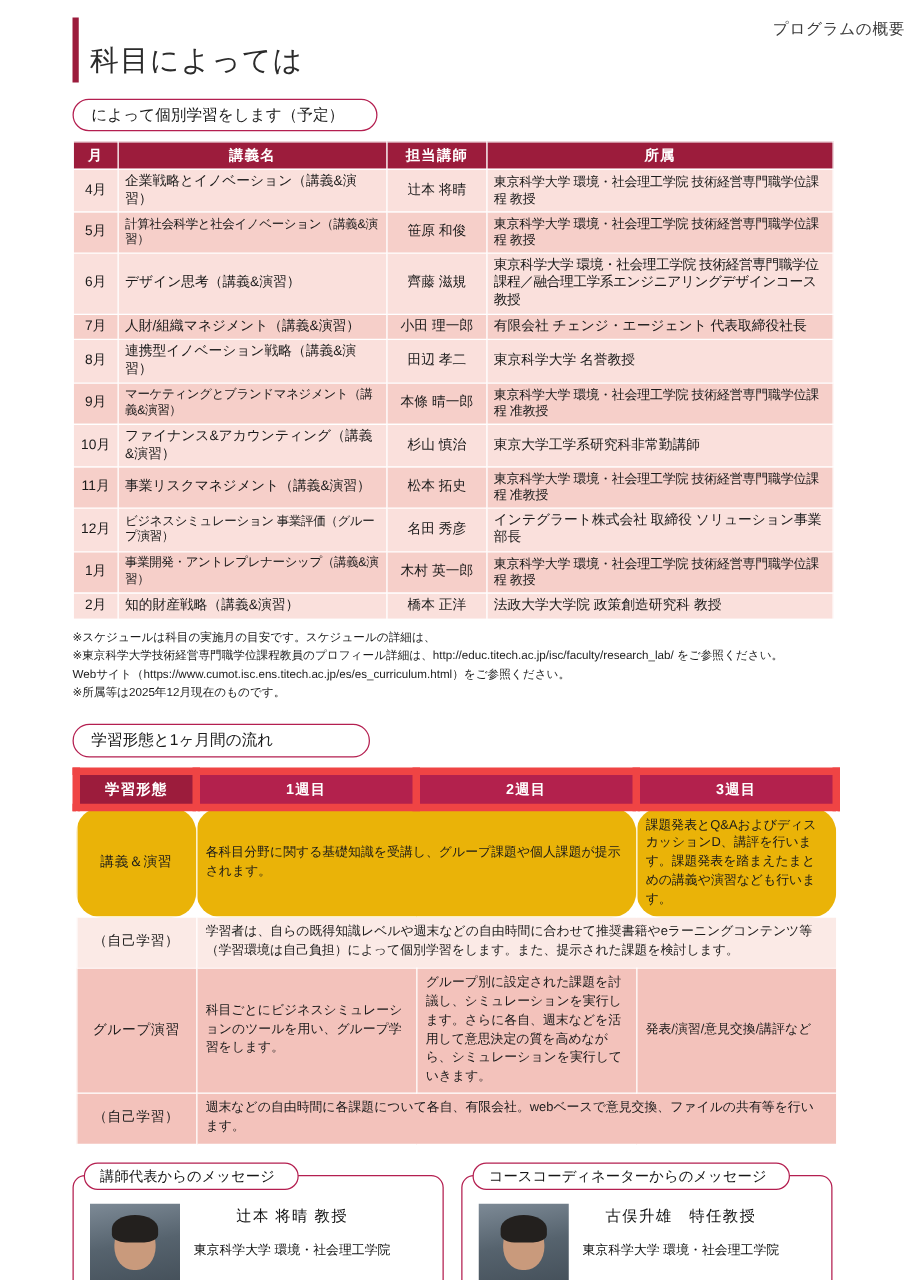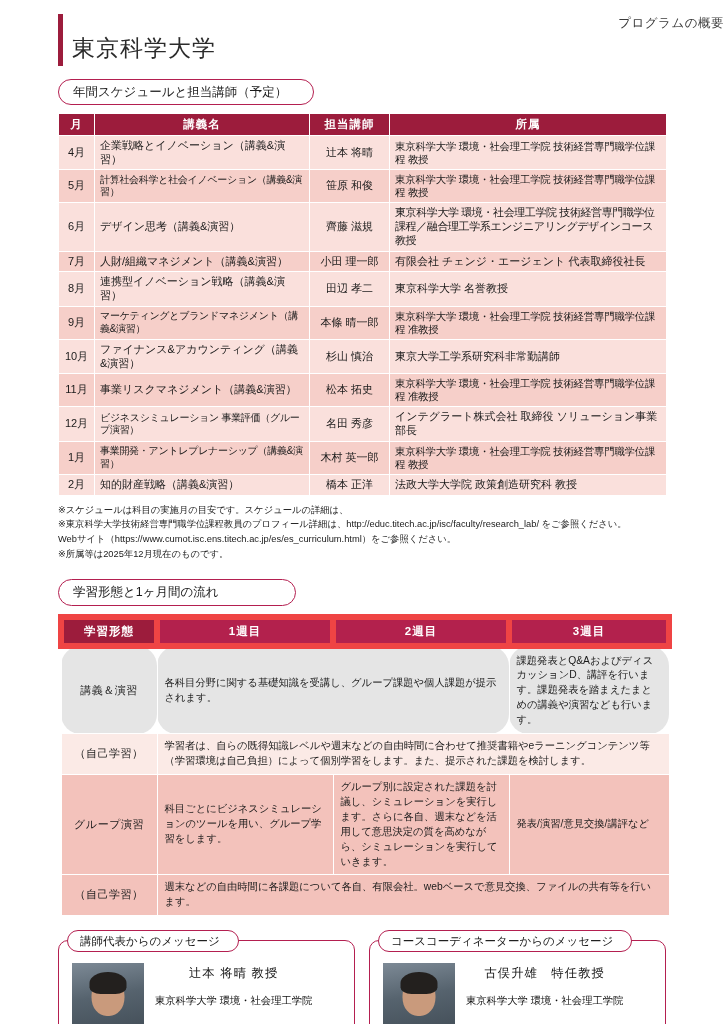--- a/index.html
+++ b/index.html
@@ -80,21 +80,21 @@
   table.learn th {
     background: #b3214d; color: #fff; font-weight: bold; font-size: 11.5px;
     padding: 4px 2px; border: 6px solid #ef4444; letter-spacing: 1px;
   }
   table.learn th.h0 { background: #9c1c3c; width: 96px; }
   table.learn td {
     border: 1px solid #ffffff; padding: 5px 7px; vertical-align: middle;
     line-height: 1.45;
   }
   td.mode { text-align: center; font-size: 11px; letter-spacing: .5px; }
-  tr.r-lec td { background: #e5e5e5; border-radius: 20px; }
+  tr.r-lec td { background: #eab308; border-radius: 20px; }
   tr.r-self td { background: #fbeae6; }
   tr.r-grp td { background: #f3c2bb; }
 
   
   .panels { display: flex; gap: 14px; margin: 24px 58px 0 58px; }
   .panel {
     width: 297px; position: relative;
     border: 1.4px solid #b41f50; border-radius: 10px;
     padding: 22px 13px 14px 13px; background: #fff;
   }
@@ -126,26 +126,26 @@
 </style>
 </head>
 <body>
 
 <div class="page">
 
   <div class="page-header">
     <div class="header-bar"></div>
     <div class="header-texts">
       <div class="kicker">プログラムの概要</div>
-      <div class="title-main">東京科学大学</div>
+      <div class="title-main">科目によっては</div>
     </div>
   </div>
 
   <div class="sect sect-sched">
-    <div class="pill">年間スケジュールと担当講師（予定）</div>
+    <div class="pill">によって個別学習をします（予定）</div>
 
     <table class="sched">
       <thead>
         <tr>
           <th class="c-month">月</th>
           <th class="c-lecture">講義名</th>
           <th class="c-teacher">担当講師</th>
           <th class="c-affil">所属</th>
         </tr>
       </thead>

